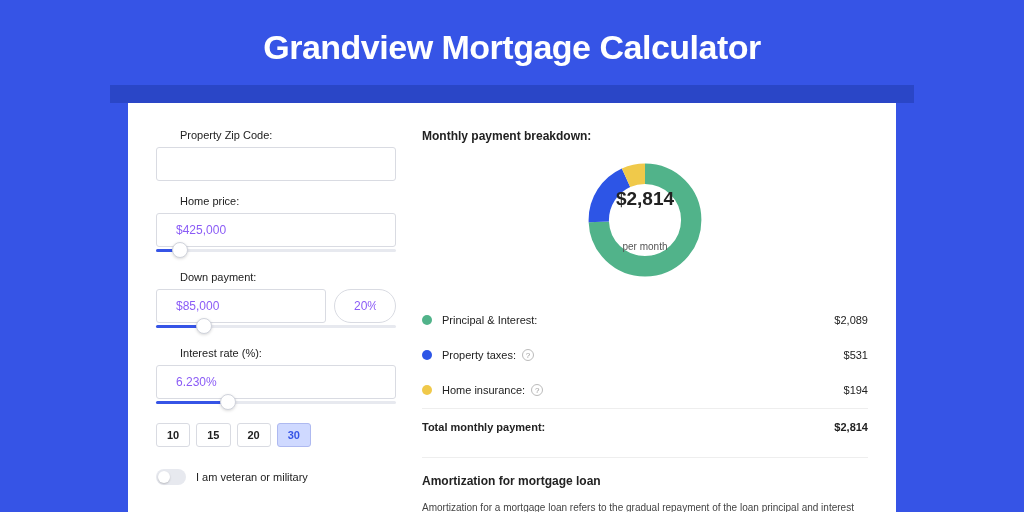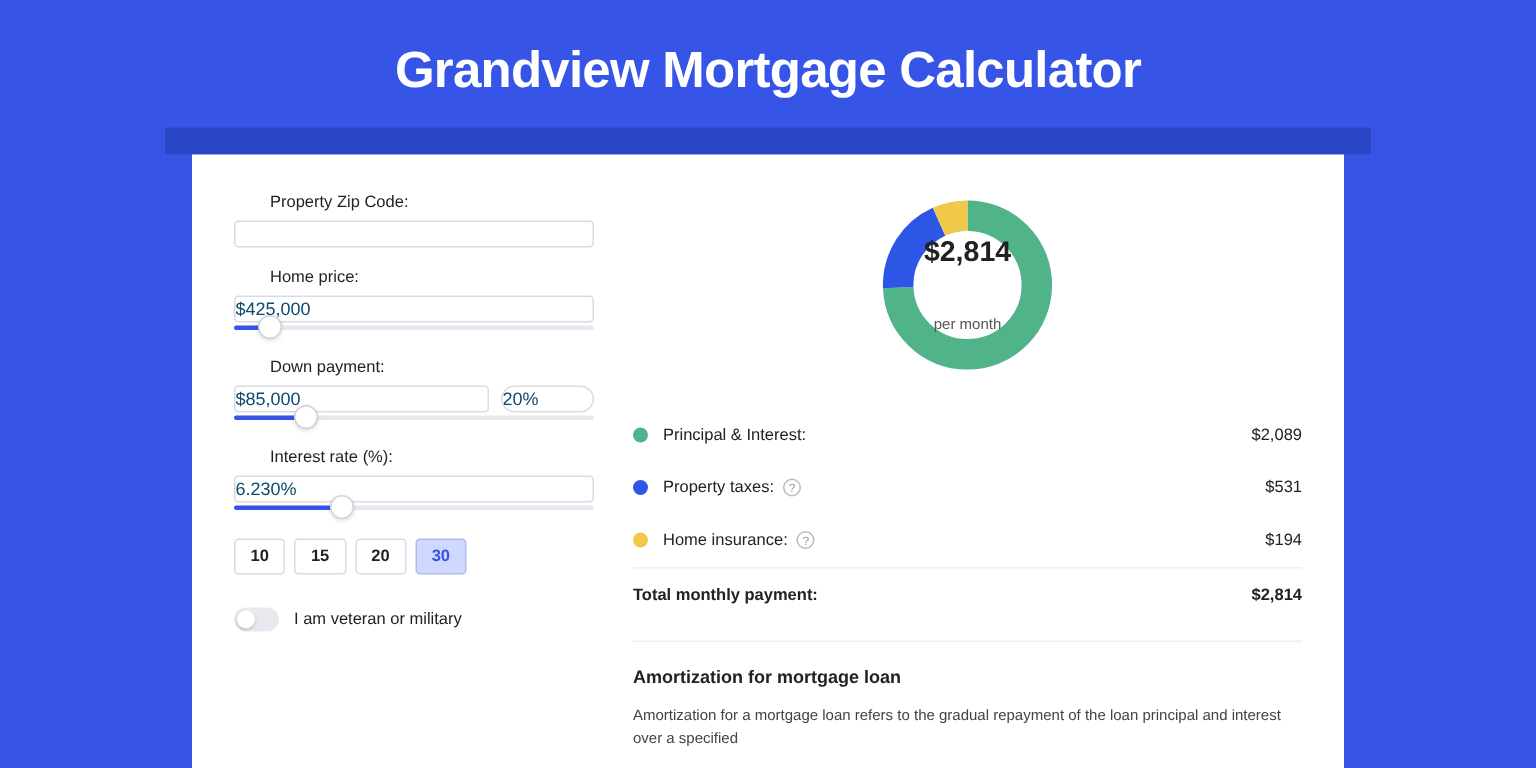--- a/index.html
+++ b/index.html
@@ -45,24 +45,24 @@
     font-size: 11px;
     color: #222;
     margin-bottom: 6px;
     display: block;
     margin-left: 24px;
   }
   .input {
     width: 100%;
     border: 1px solid #d9dbe2;
     border-radius: 3px;
-    height: 18px;
-    padding: 0 0;
+    height: 34px;
+    padding: 0 19px;
     font-size: 12px;
-    color: #0c4a6e;
+    color: #8b5cf6;
   }
   .input-row {
     display: flex;
     gap: 8px;
   }
   .input-row .input:first-child { flex: 1; }
   .input-row .input.pct { width: 62px; border-radius: 17px; }
   .slider {
     position: relative;
     height: 12px;
@@ -285,20 +285,21 @@
 
     <div class="toggle-row">
       <div class="toggle">
         <div class="toggle-knob"></div>
       </div>
       <span class="toggle-label">I am veteran or military</span>
     </div>
   </div>
 
   <div class="right">
+    <div class="breakdown-title">Monthly payment breakdown:</div>
 
     <div class="donut-wrap">
       <div class="donut">
         <svg viewBox="0 0 42 42">
           <circle cx="21" cy="21" r="15.915" fill="none" stroke="#51b38a" stroke-width="7" stroke-dasharray="74.24 25.76" transform="rotate(-90 21 21)"></circle>
           <circle cx="21" cy="21" r="15.915" fill="none" stroke="#2d55e6" stroke-width="7" stroke-dasharray="18.87 81.13" stroke-dashoffset="-74.24" transform="rotate(-90 21 21)"></circle>
           <circle cx="21" cy="21" r="15.915" fill="none" stroke="#f0c94a" stroke-width="7" stroke-dasharray="6.89 93.11" stroke-dashoffset="-93.11" transform="rotate(-90 21 21)"></circle>
         </svg>
         <div class="donut-center">
           <div class="donut-amount">$2,814</div>

